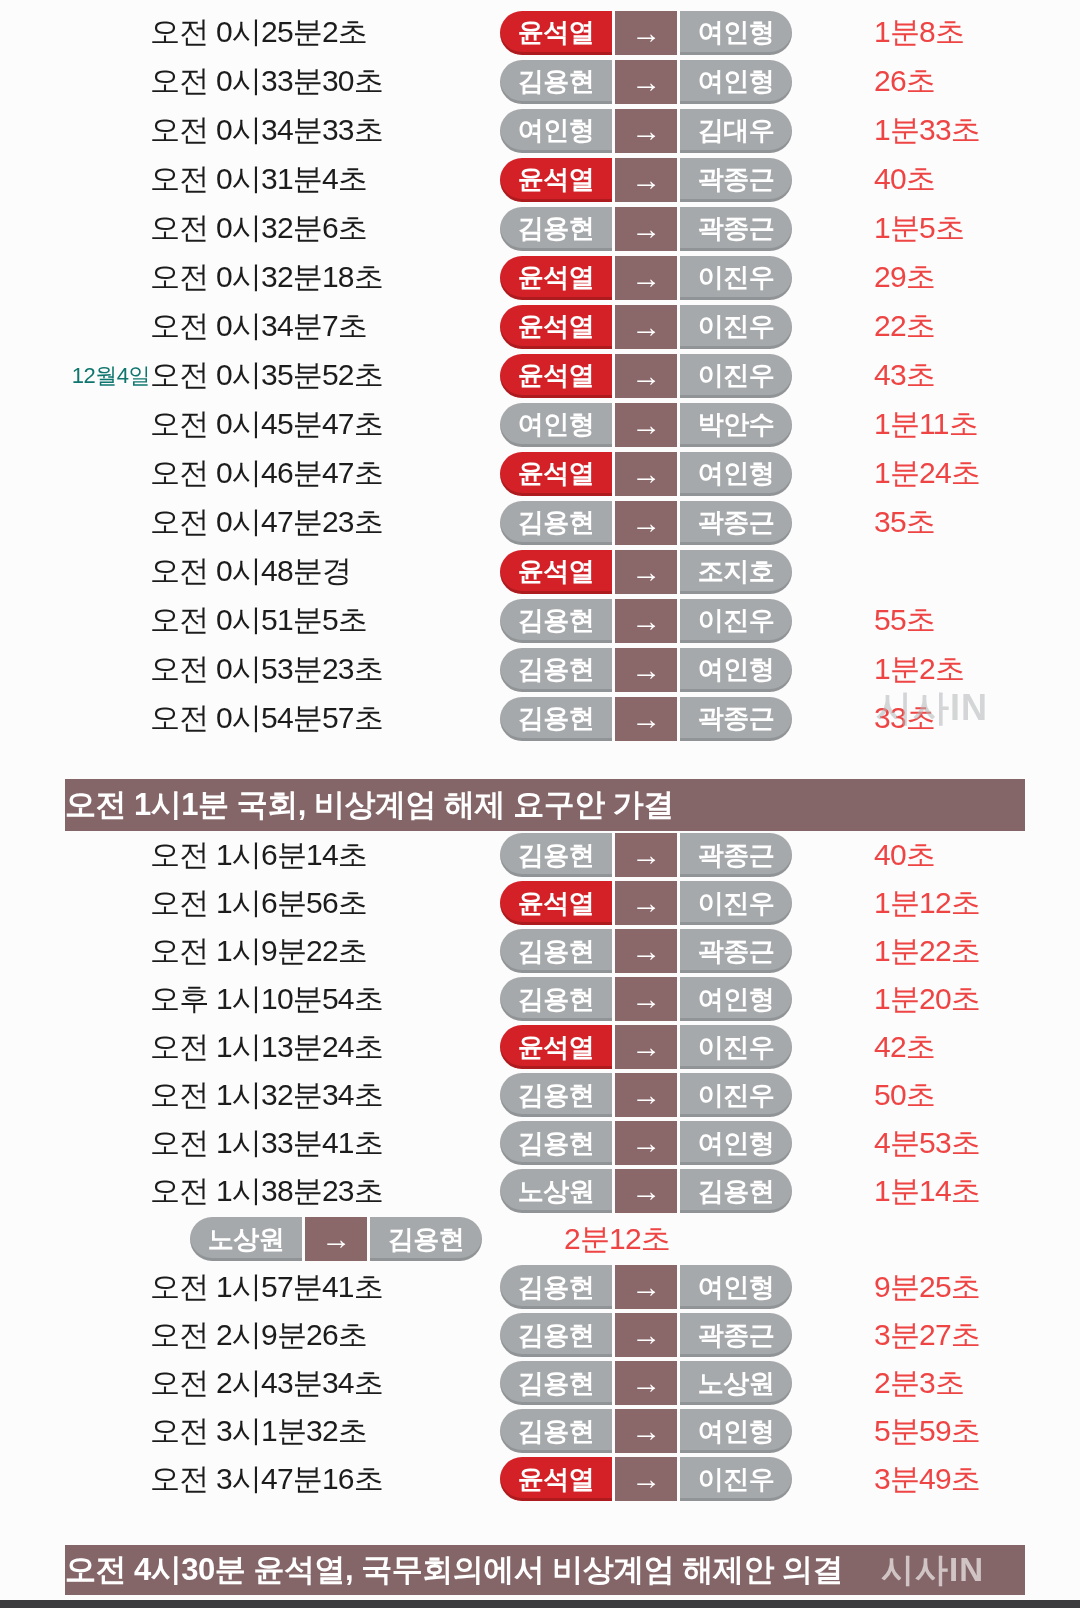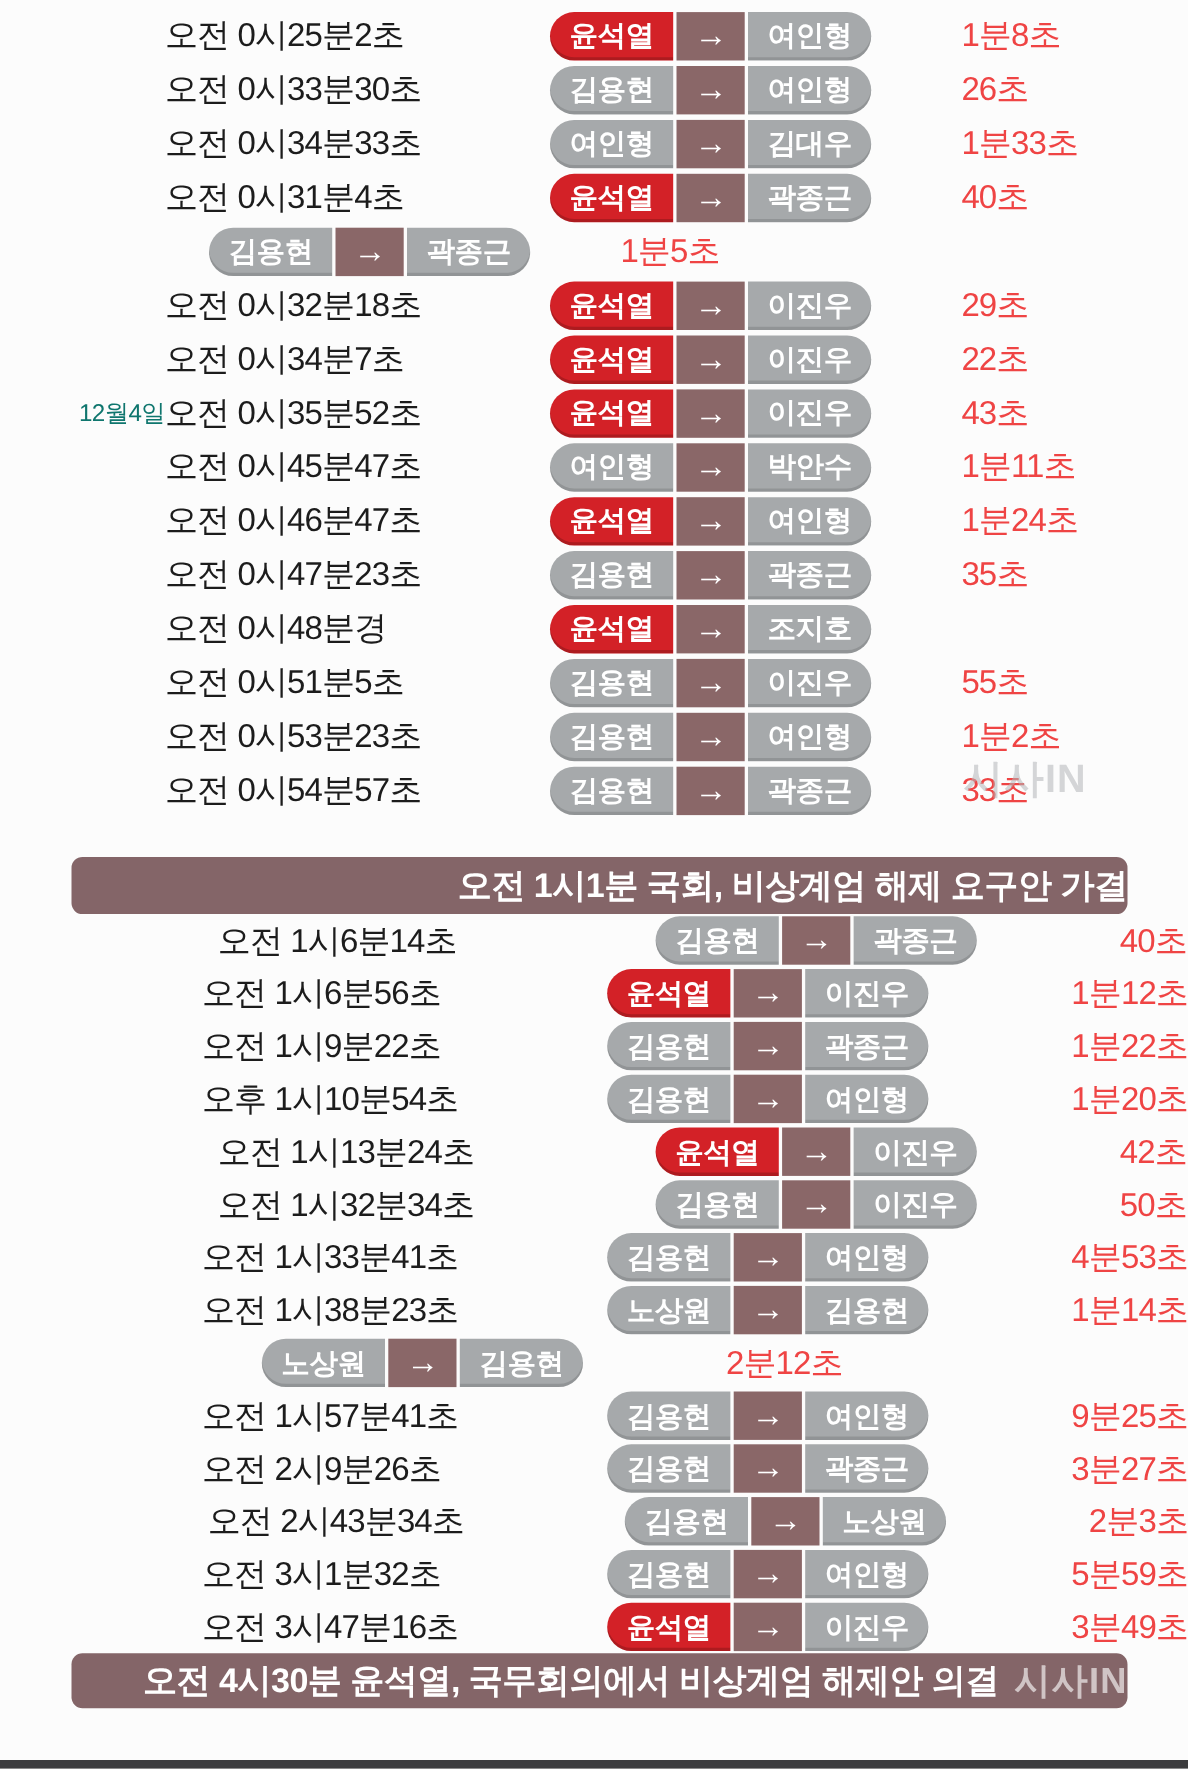--- a/index.html
+++ b/index.html
@@ -8,21 +8,21 @@
     width:1080px; height:1608px;
     background:#fcfcfc;
     font-family:"Liberation Sans","DejaVu Sans",sans-serif;
     position:relative;
     overflow:hidden;
     color:#1e1e1e;
   }
   .table { padding-top:8px; }
   .row { display:flex; align-items:center; }
   .section-1 .row { height:49px; }
-  .section-2 .row { height:48px;gap:48px; }
+  .section-2 .row { height:48px; }
 
   .cell-date {
     width:150px; text-align:right;
     font-size:22px; font-weight:500; color:#0f766e;
     letter-spacing:-0.5px;
   }
   .cell-time {
     width:310px; text-align:left;
     font-size:30px; color:#1c1c1c;
     letter-spacing:-0.8px;
@@ -42,25 +42,25 @@
 
   .cell-duration {
     padding-left:82px; font-size:30px; color:#ef4444;
     letter-spacing:-0.8px; white-space:nowrap;
   }
 
   .banner {
     margin-left:65px; width:960px; height:52px;
     background:var(--banner_bg,#846568);
     color:#ffffff; font-weight:700; font-size:31px;
-    display:flex; align-items:center; justify-content:flex-end;
-    letter-spacing:-0.5px; white-space:nowrap;border-radius:10px;
+    display:flex; align-items:center; justify-content:flex-start;
+    letter-spacing:-0.5px; white-space:nowrap;
   }
   .banner-1 { margin-top:36px; }
-  .banner-2 { height:50px; }
+  .banner-2 { margin-top:42px; height:50px;gap:24px; }
   .banner .wm {
     margin-left:14px;
     color:rgba(255,255,255,0.62);
     font-size:33px; font-weight:700; letter-spacing:1px;
   }
 
   .floating-watermark {
     position:absolute; left:876px; top:684px;
     font-size:36px; font-weight:700; letter-spacing:1px;
     color:#b4b7b9; opacity:0.55;
@@ -125,20 +125,21 @@
         <div class="seg caller red">윤석열</div>
         <div class="seg arrowbox">→</div>
         <div class="seg receiver">곽종근</div>
       </div>
     </div>
     <div class="cell-duration">40초</div>
   </div>
 
   <div class="row">
     <div class="cell-date"></div>
+    <div class="cell-time">오전 0시32분6초</div>
     <div class="cell-badge">
       <div class="badge">
         <div class="seg caller">김용현</div>
         <div class="seg arrowbox">→</div>
         <div class="seg receiver">곽종근</div>
       </div>
     </div>
     <div class="cell-duration">1분5초</div>
   </div>
 

